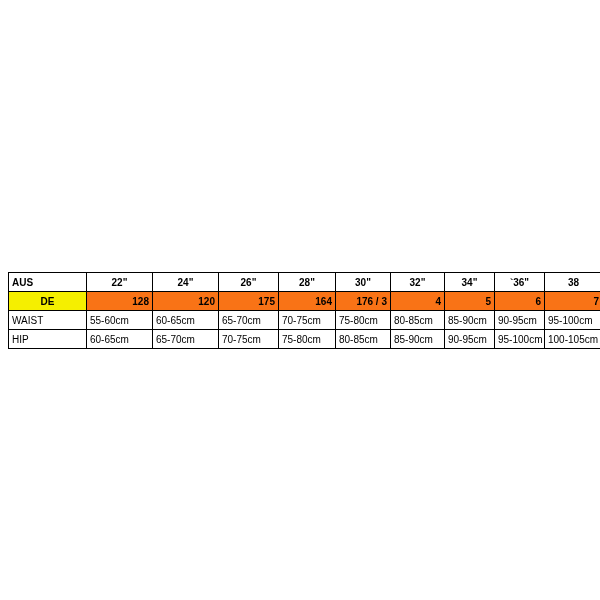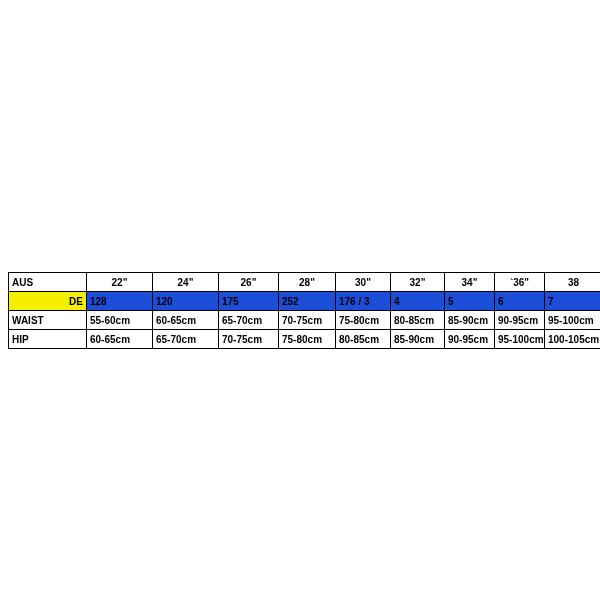--- a/index.html
+++ b/index.html
@@ -46,34 +46,34 @@
   .row-aus td {
     font-weight: bold;
     text-align: center;
     background: #ffffff;
   }
   .row-aus td.row-label {
     text-align: left;
   }
   .row-de td {
     font-weight: bold;
-    text-align: left;
-    background: #1d4ed8;
+    text-align: right;
+    background: #f97316;
   }
   .row-de td.row-label {
-    text-align: right;
+    text-align: center;
     background: #f5ef00;
   }
   .row-plain td {
     text-align: left;
-    font-weight: bold;
+    font-weight: normal;
     background: #ffffff;
   }
   .row-plain td.row-label {
-    font-weight: bold;
+    font-weight: normal;
   }
   
   col.c0 { width: 78px; }
   col.c1 { width: 66px; }
   col.c2 { width: 66px; }
   col.c3 { width: 60px; }
   col.c4 { width: 57px; }
   col.c5 { width: 55px; }
   col.c6 { width: 54px; }
   col.c7 { width: 50px; }
@@ -109,21 +109,21 @@
           <td>32"</td>
           <td>34"</td>
           <td>`36"</td>
           <td>38</td>
         </tr>
         <tr class="row-de">
           <td class="row-label">DE</td>
           <td>128</td>
           <td>120</td>
           <td>175</td>
-          <td>252</td>
+          <td>164</td>
           <td>176 / 3</td>
           <td>4</td>
           <td>5</td>
           <td>6</td>
           <td>7</td>
         </tr>
         <tr class="row-plain">
           <td class="row-label">WAIST</td>
           <td>55-60cm</td>
           <td>60-65cm</td>

